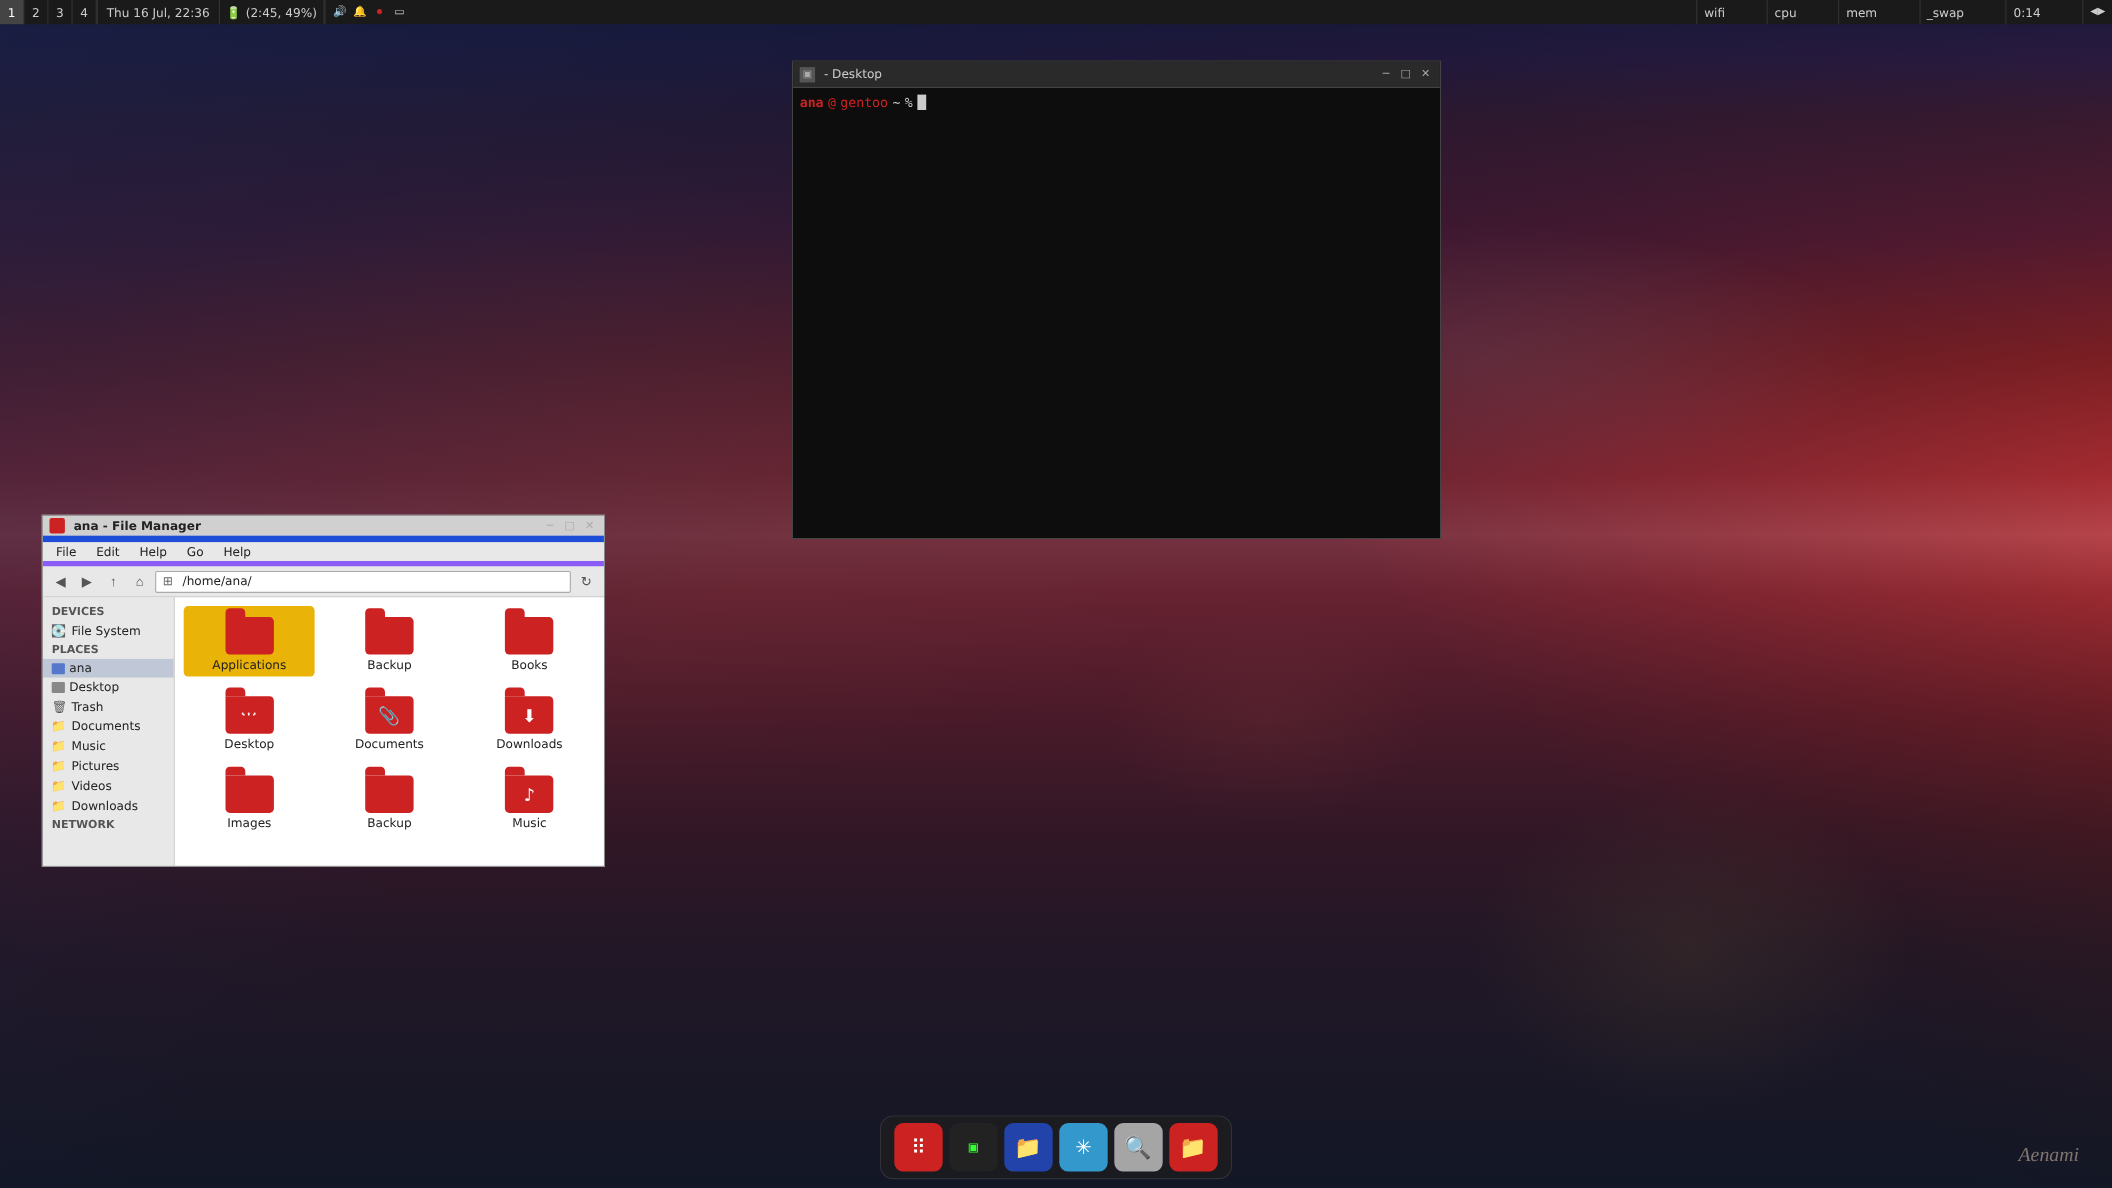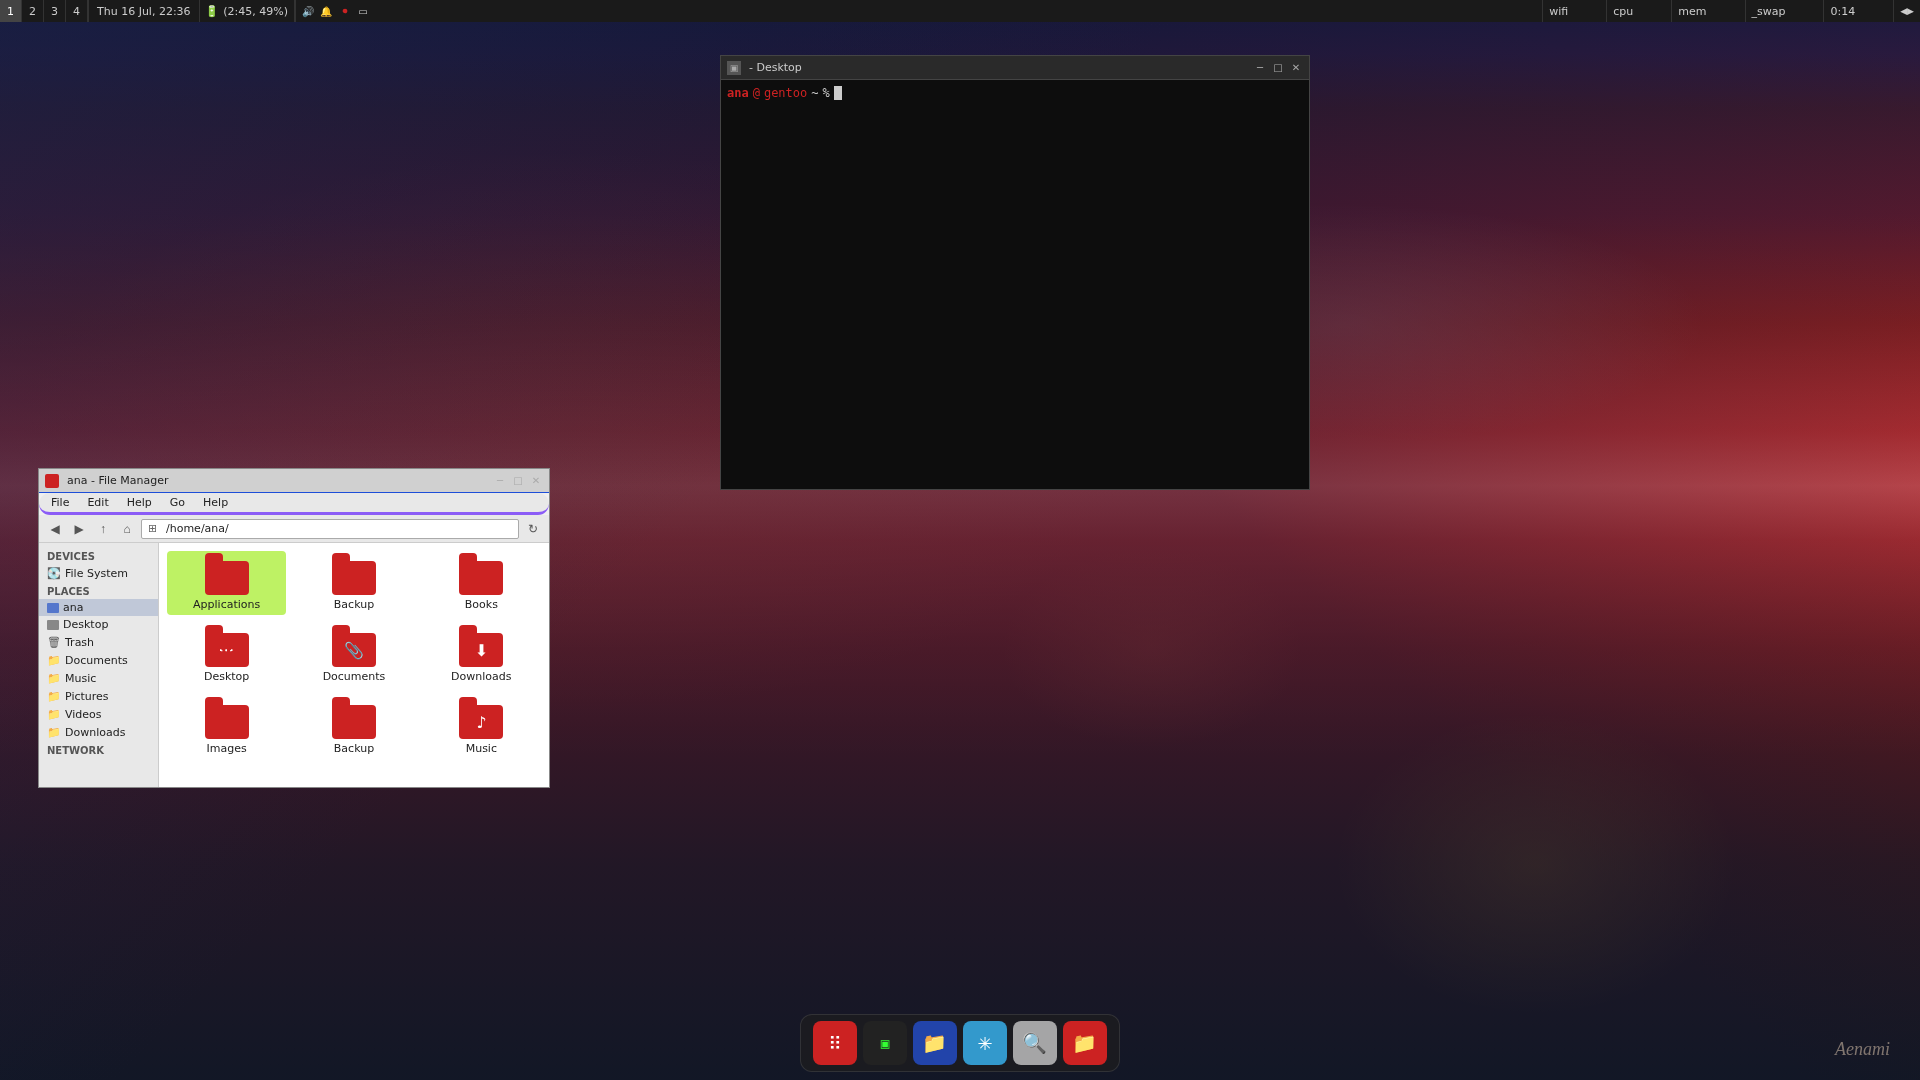--- a/index.html
+++ b/index.html
@@ -235,44 +235,44 @@
       z-index: 200;
       display: flex;
       flex-direction: column;
     }
     #fm-titlebar {
       height: 24px;
       background: #d0d0d0;
       display: flex;
       align-items: center;
       padding: 0 6px;
-      border-bottom: 1px solid #1d4ed8;
+      border-bottom: 6px solid #1d4ed8;
       gap: 4px;
+      font-weight: bold;
     }
     #fm-icon {
       width: 14px;
       height: 14px;
       background: #cc2222;
       border-radius: 2px;
       margin-right: 4px;
     }
     #fm-title-text {
       color: #222;
       font-size: 11px;
       flex: 1;
     }
     #fm-menubar {
       height: 22px;
       background: #e8e8e8;
       display: flex;
       align-items: center;
       padding: 0 4px;
-      border-bottom: 3px solid #8b5cf6;
+      border-bottom: 5px solid #8b5cf6;
       gap: 2px;
-      border-radius: 11px;
     }
     .fm-menu-item {
       padding: 2px 8px;
       font-size: 11px;
       color: #222;
       cursor: pointer;
     }
     #fm-toolbar {
       height: 28px;
       background: #e8e8e8;
@@ -377,21 +377,21 @@
     .folder-item {
       display: flex;
       flex-direction: column;
       align-items: center;
       gap: 3px;
       padding: 4px;
       cursor: pointer;
       border-radius: 4px;
     }
     .folder-item.selected {
-      background: #bef264;
+      background: #eab308;
     }
     .folder-icon-large {
       width: 48px;
       height: 40px;
       position: relative;
       display: flex;
       align-items: flex-end;
       justify-content: center;
     }
     .folder-shape {

